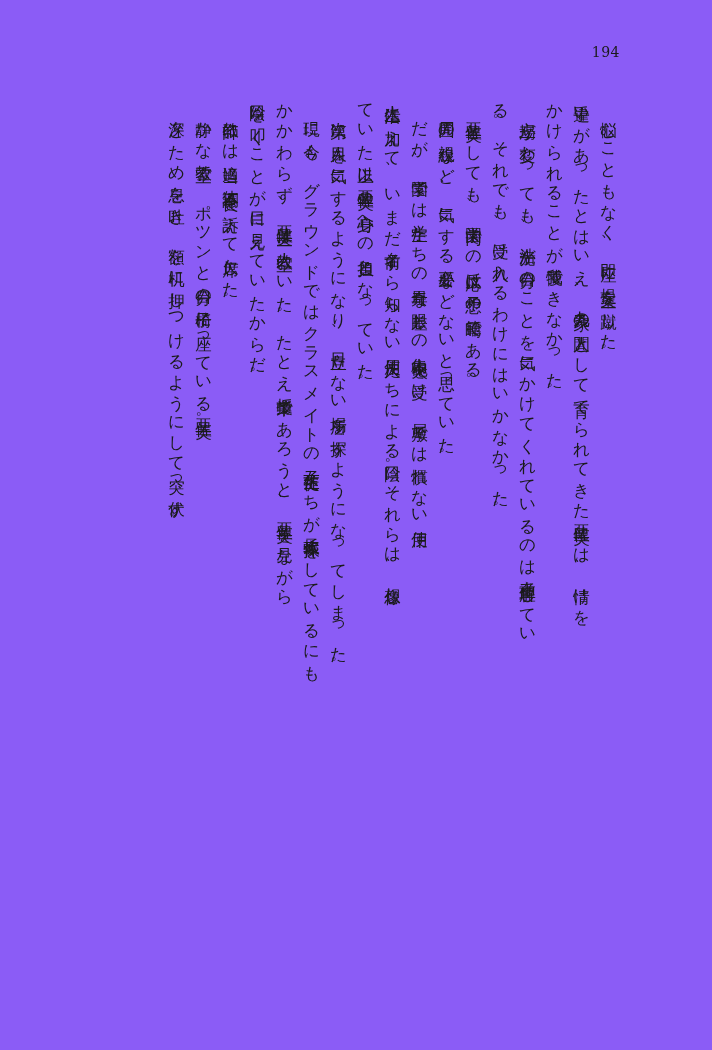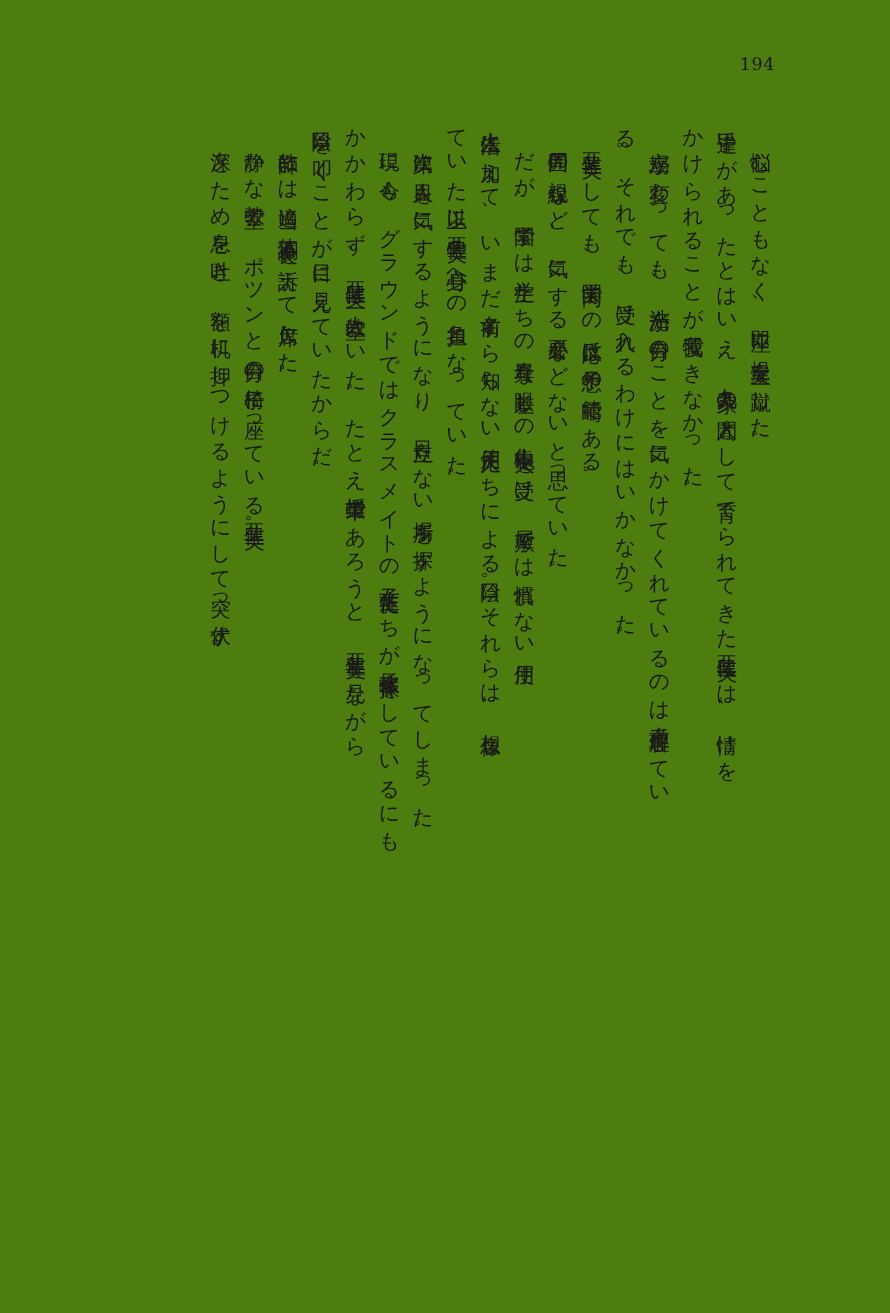--- a/index.html
+++ b/index.html
@@ -12,21 +12,21 @@
     height: 1050px;
     overflow: hidden;
     font-family: "DejaVu Serif", "Liberation Serif", serif;
     color: #1a1a1a;
   }
 
   .page {
     position: relative;
     width: 712px;
     height: 1050px;
-    background: #4d7c0f;
+    background: #8b5cf6;
   }
 
   .page-number {
     position: absolute;
     top: 44px;
     right: 92px;
     font-size: 14px;
     font-family: "DejaVu Serif", "Liberation Serif", serif;
     color: #1a1a1a;
     letter-spacing: 0.5px;

